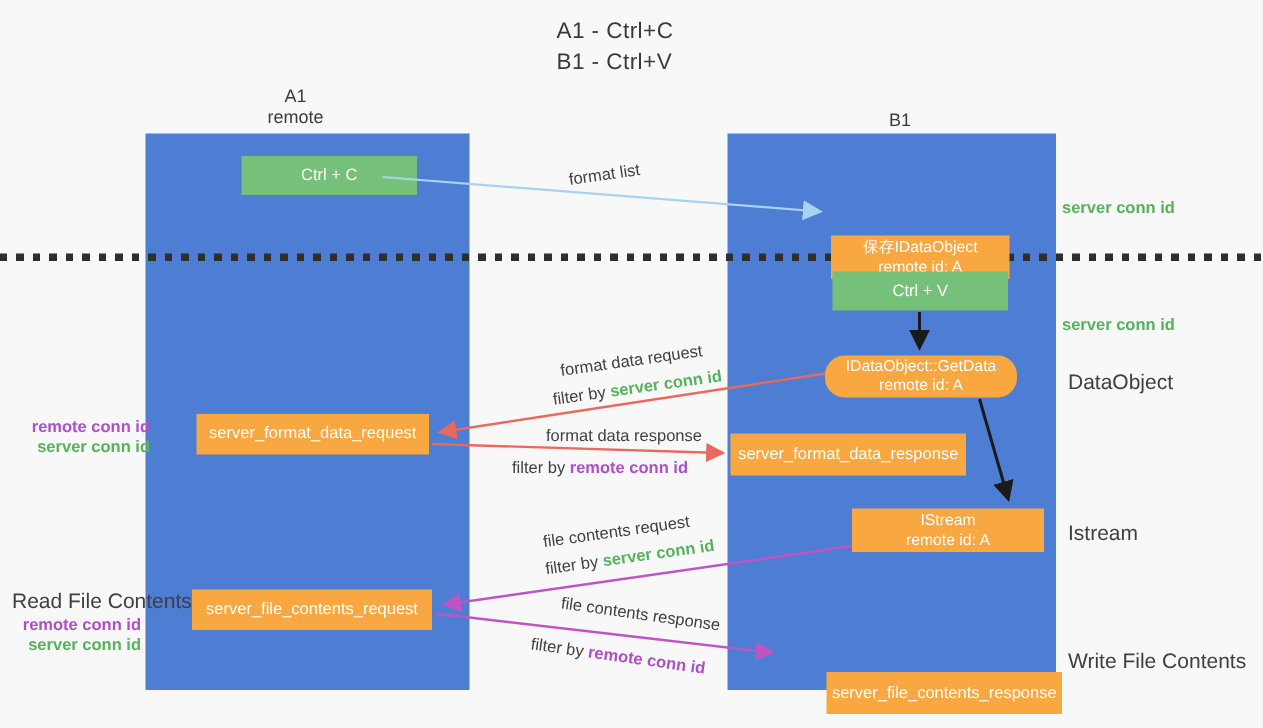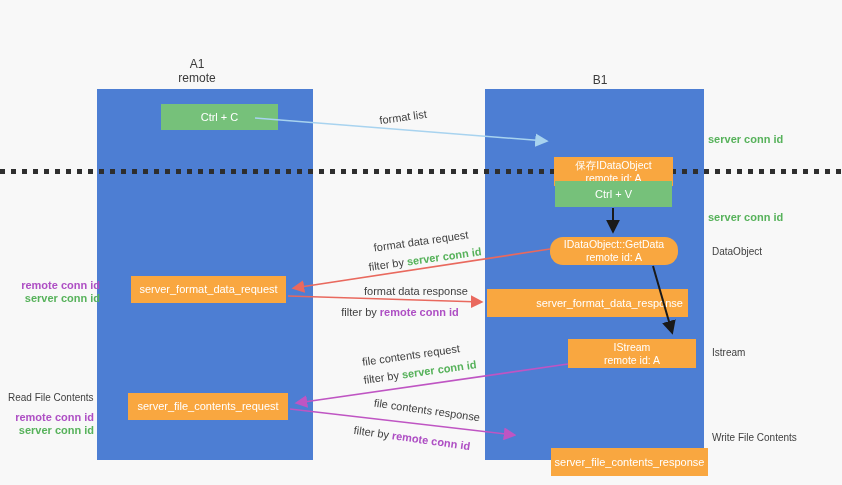--- a/index.html
+++ b/index.html
@@ -28,43 +28,47 @@
     color:#ffffff; font-size:11px; line-height:13px; white-space:nowrap;
   }
   .green  { background:#76c17a; }
   .orange { background:#f9a740; }
   #ctrl-c    { left:137px; top:104px; width:117px; height:26px;margin-left:24px; }
   #ctrl-v    { left:555px; top:181px; width:117px; height:26px; }
   #save-obj  { left:554px; top:128px; width:119px; height:29px; font-size:10.5px;margin-top:29px; }
   #getdata   { left:550px; top:237px; width:128px; height:28px; font-size:10.5px;border-radius:13px; }
   #istream   { left:568px; top:339px; width:128px; height:29px; font-size:10.5px; }
   #fmt-req   { left:131px; top:276px; width:155px; height:27px; }
-  #fmt-resp  { left:487px; top:289px; width:157px; height:28px;padding-left:44px; }
+  #fmt-resp  { left:487px; top:289px; width:157px; height:28px; }
   #file-req  { left:128px; top:393px; width:160px; height:27px; }
   #file-resp { left:551px; top:424px; width:157px; height:28px;margin-top:24px; }
 
   .side-label { position:absolute; font-size:11px; white-space:nowrap; }
   .green-label  { color:#57b25b; font-weight:bold; }
   .purple-label { color:#ae4fc4; font-weight:bold; }
-  .dark-label   { color:#404040; font-size:10px; }
+  .dark-label   { color:#404040; font-size:14px; }
   .stack { position:absolute; text-align:right; line-height:13px; font-size:11px; }
 
   .mid-label {
     position:absolute; font-size:11px; color:#404040; white-space:nowrap;
     transform:translate(-50%,-50%);
   }
   .rot-neg { transform:translate(-50%,-50%) rotate(-8deg); }
   .rot-pos { transform:translate(-50%,-50%) rotate(8deg); }
   .arrows { position:absolute; left:0; top:0; pointer-events:none; }
 </style>
 </head>
 <body>
 
 <div class="canvas">
 
+  <div class="title">
+    <div>A1 - Ctrl+C</div>
+    <div>B1 - Ctrl+V</div>
+  </div>
 
   <div class="lifeline-header" style="left:137px;top:57px;">
     <div>A1</div>
     <div>remote</div>
   </div>
   <div class="lifeline-header" style="left:540px;top:57px;margin-top:16px;">
     <div>B1</div>
     <div>connection</div>
   </div>
 

